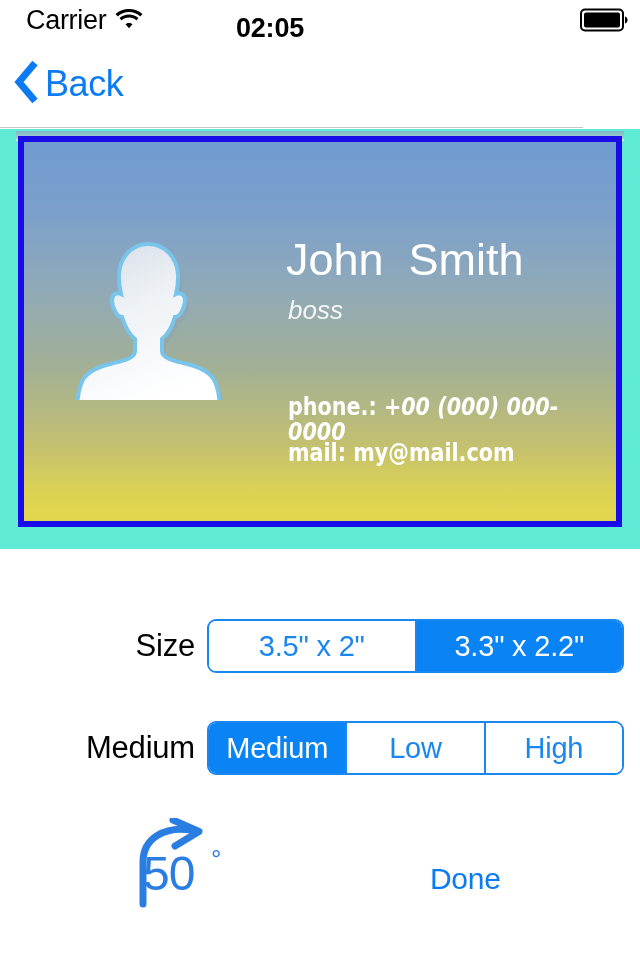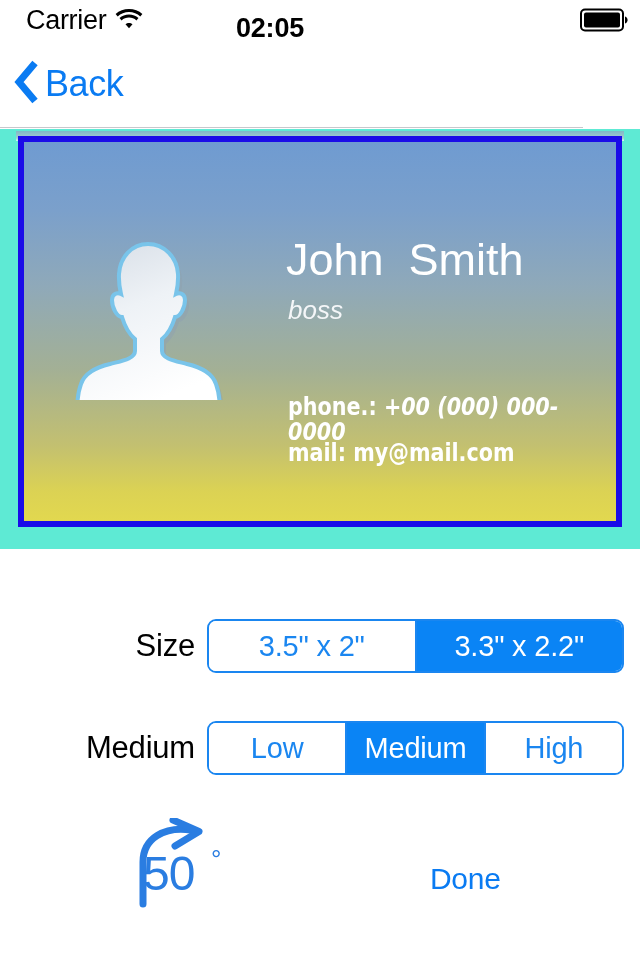--- a/index.html
+++ b/index.html
@@ -331,22 +331,22 @@
   <span class="row-label">Size</span>
   <div class="segmented">
     <div class="segment">3.5" x 2"</div>
     <div class="segment selected">3.3" x 2.2"</div>
   </div>
 </div>
 
 <div id="row-quality" class="setting-row">
   <span class="row-label">Medium</span>
   <div class="segmented">
+    <div class="segment selected">Medium</div>
     <div class="segment">Low</div>
-    <div class="segment selected">Medium</div>
     <div class="segment">High</div>
   </div>
 </div>
 
 <div id="rotate-button">
   <span>
     <svg width="112" height="92" viewBox="0 0 112 92" style="position:absolute;left:0;top:0;">
       <path d="M10 86 L10 44 C10 20 32 8 58 12" fill="none" stroke="#2a7de1" stroke-width="7" stroke-linecap="round"></path>
       <path d="M40 2 L66 13.5 L42 28" fill="none" stroke="#2a7de1" stroke-width="7" stroke-linecap="round" stroke-linejoin="round"></path>
     </svg>

